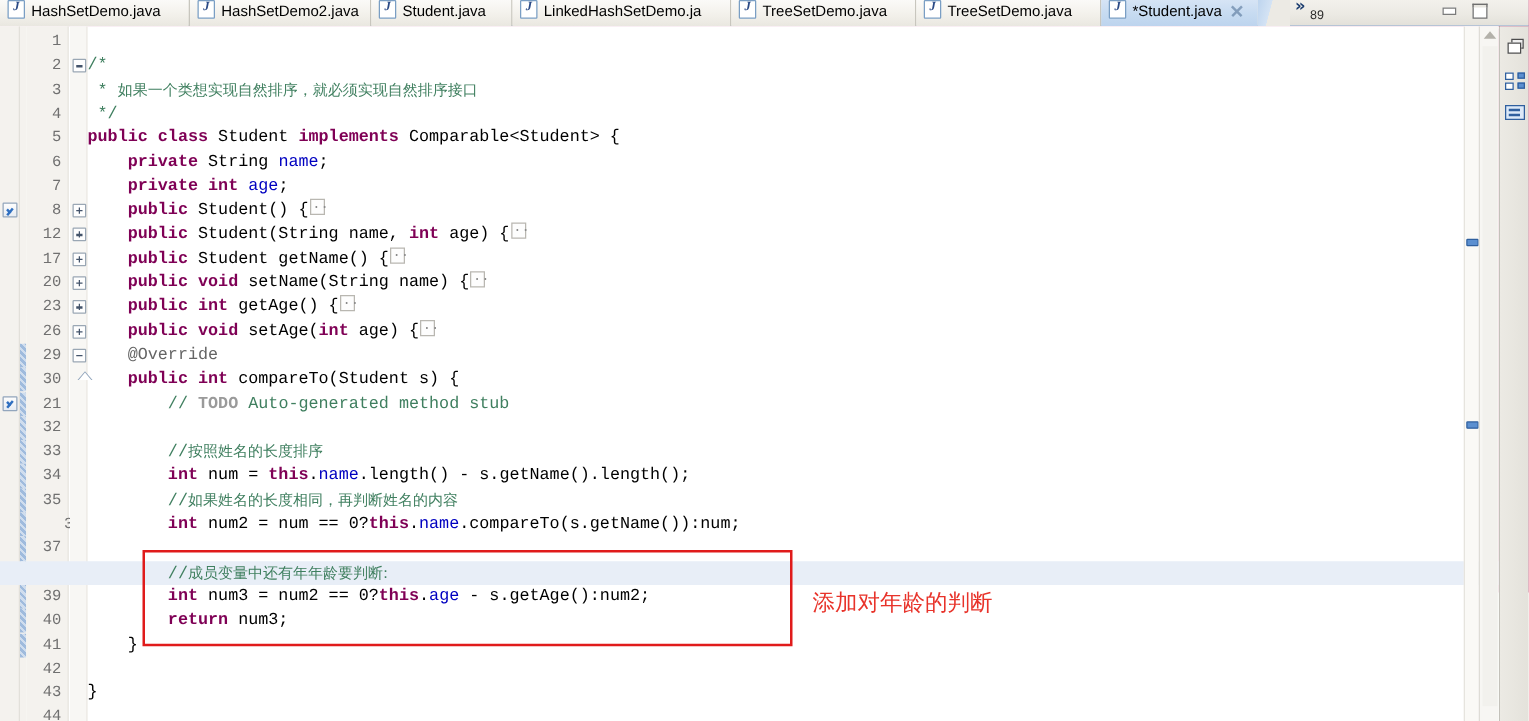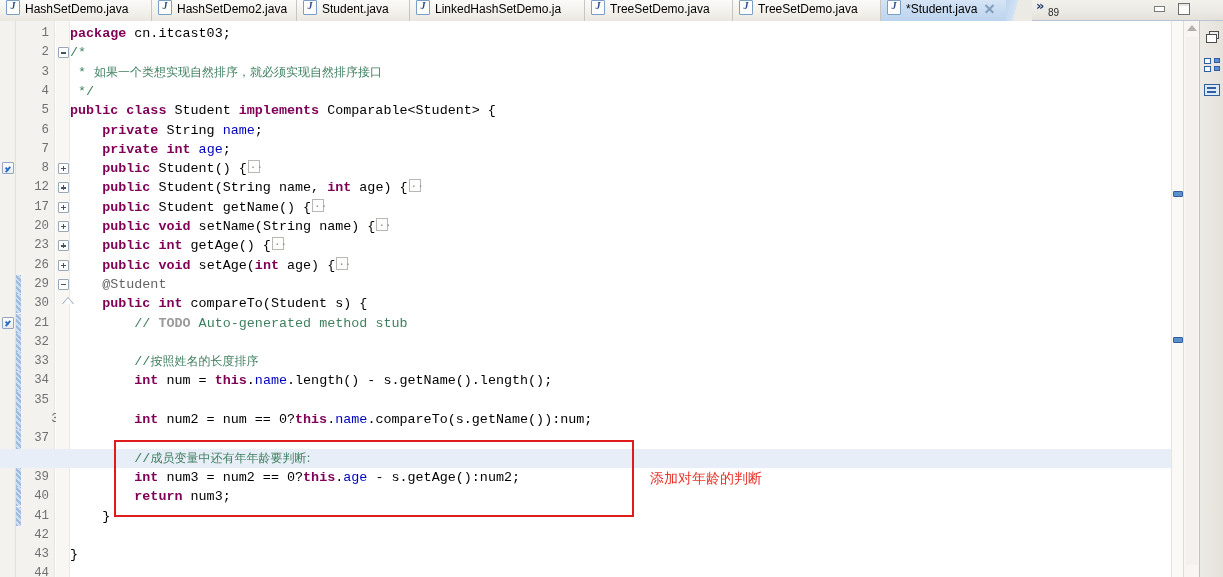--- a/index.html
+++ b/index.html
@@ -122,21 +122,21 @@
   .mico{position:absolute;left:2px;width:12px;height:12px;border:1px solid #93a6bd;
     background:linear-gradient(to bottom,#fdfdfd,#e7ecf3);box-sizing:border-box;border-radius:1px;}
   .mico::after{content:"";position:absolute;left:2px;top:4.5px;width:4px;height:2px;
     background:#2f6fc0;transform:rotate(45deg);}
   .mico::before{content:"";position:absolute;left:4px;top:2.5px;width:2px;height:7px;
     background:#2f6fc0;transform:rotate(40deg);}
 
   
   .redbox{position:absolute;border:2.5px solid #e01b1b;box-sizing:border-box;}
   .redtext{position:absolute;color:#e8332a;font-family:Liberation Mono, monospace;
-    font-size:14px;white-space:nowrap;}
+    font-size:18px;white-space:nowrap;}
 
   
   .vscroll{position:absolute;right:0;top:0;width:16px;height:556px;
     background:#f7f6f3;border-left:1px solid #dedcd6;box-sizing:border-box;}
   .sbup{position:absolute;left:3px;top:4px;width:0;height:0;
     border-left:5px solid transparent;border-right:5px solid transparent;border-bottom:6px solid #b3b1aa;}
   .sbtrack{position:absolute;left:2px;top:16px;width:12px;height:528px;background:#f2f1ed;}
   .ruler{position:absolute;right:16px;top:0;width:12px;height:556px;background:#faf9f6;
     border-left:1px solid #e6e4de;box-sizing:border-box;}
   .rmark{position:absolute;left:1px;width:10px;height:6px;background:#5b8fd0;
@@ -222,39 +222,39 @@
         <div class="fm fplus" style="top: 142.1px;"></div>
         <div class="fm fplus" style="top: 161.4px;"></div>
         <div class="fm fplus" style="top: 180.7px;"></div>
         <div class="fm fplus" style="top: 200px;"></div>
         <div class="fm fplus" style="top: 219.3px;"></div>
         <div class="fm fplus" style="top: 238.6px;"></div>
         <div class="fm fminus" style="top: 257.9px;"></div>
         <div class="ftri" style="top: 277.2px; left: 7px;"></div>
       </div>
     <div class="code" id="code">
-        <div class="row" style="top: 3px;"><span class="kw">package</span><span class="pl"> cn.itcast03;</span></div>
         <div class="row" style="top: 22.3px;"><span class="cm">/*</span></div>
         <div class="row" style="top: 41.6px;"><span class="cm"> * </span><span class="cmz">如果一个类想实现自然排序，就必须实现自然排序接口</span></div>
         <div class="row" style="top: 60.9px;"><span class="cm"> */</span></div>
         <div class="row" style="top: 80.2px;"><span class="kw">public class</span><span class="pl"> Student </span><span class="kw">implements</span><span class="pl"> Comparable&lt;Student&gt; {</span></div>
         <div class="row" style="top: 99.5px;"><span class="pl">    </span><span class="kw">private</span><span class="pl"> String </span><span class="fld">name</span><span class="pl">;</span></div>
         <div class="row" style="top: 118.8px;"><span class="pl">    </span><span class="kw">private int</span><span class="pl"> </span><span class="fld">age</span><span class="pl">;</span></div>
         <div class="row" style="top: 138.1px;"><span class="pl">    </span><span class="kw">public</span><span class="pl"> Student() {</span><span class="foldbox"></span></div>
         <div class="row" style="top: 157.4px;"><span class="pl">    </span><span class="kw">public</span><span class="pl"> Student(String name, </span><span class="kw">int</span><span class="pl"> age) {</span><span class="foldbox"></span></div>
         <div class="row" style="top: 176.7px;"><span class="pl">    </span><span class="kw">public</span><span class="pl"> Student getName() {</span><span class="foldbox"></span></div>
         <div class="row" style="top: 196px;"><span class="pl">    </span><span class="kw">public void</span><span class="pl"> setName(String name) {</span><span class="foldbox"></span></div>
         <div class="row" style="top: 215.3px;"><span class="pl">    </span><span class="kw">public int</span><span class="pl"> getAge() {</span><span class="foldbox"></span></div>
         <div class="row" style="top: 234.6px;"><span class="pl">    </span><span class="kw">public void</span><span class="pl"> setAge(</span><span class="kw">int</span><span class="pl"> age) {</span><span class="foldbox"></span></div>
-        <div class="row" style="top: 253.9px;"><span class="pl">    </span><span class="an">@Student</span></div>
+        <div class="row" style="top: 253.9px;"><span class="pl">    </span><span class="an">@Override</span></div>
         <div class="row" style="top: 273.2px;"><span class="pl">    </span><span class="kw">public int</span><span class="pl"> compareTo(Student s) {</span></div>
         <div class="row" style="top: 292.5px;"><span class="pl">        </span><span class="cm">// </span><span class="todo">TODO</span><span class="cm"> Auto-generated method stub</span></div>
         <div class="row" style="top: 311.8px;"></div>
         <div class="row" style="top: 350.4px;"><span class="pl">        </span><span class="kw">int</span><span class="pl"> num = </span><span class="kw">this</span><span class="pl">.</span><span class="fld">name</span><span class="pl">.length() - s.getName().length();</span></div>
         <div class="row" style="top: 331.1px;"><span class="pl">        </span><span class="cm">//</span><span class="cmz">按照姓名的长度排序</span></div>
+        <div class="row" style="top: 369.7px;"><span class="pl">        </span><span class="cm">//</span><span class="cmz">如果姓名的长度相同，再判断姓名的内容</span></div>
         <div class="row" style="top: 389px;"><span class="pl">        </span><span class="kw">int</span><span class="pl"> num2 = num == 0?</span><span class="kw">this</span><span class="pl">.</span><span class="fld">name</span><span class="pl">.compareTo(s.getName()):num;</span></div>
         <div class="row" style="top: 408.3px;"></div>
         <div class="hl" style="top: 427.6px; left: -70px;"></div>
         <div class="row" style="top: 427.6px;"><span class="pl">        </span><span class="cm">//</span><span class="cmz">成员变量中还有年年龄要判断:</span></div>
         <div class="row" style="top: 446.9px;"><span class="pl">        </span><span class="kw">int</span><span class="pl"> num3 = num2 == 0?</span><span class="kw">this</span><span class="pl">.</span><span class="fld">age</span><span class="pl"> - s.getAge():num2;</span></div>
         <div class="row" style="top: 466.2px;"><span class="pl">        </span><span class="kw">return</span><span class="pl"> num3;</span></div>
         <div class="row" style="top: 485.5px;"><span class="pl">    }</span></div>
         <div class="row" style="top: 504.8px;"></div>
         <div class="row" style="top: 524.1px;"><span class="pl">}</span></div>
         <div class="row" style="top: 543.4px;"></div>

